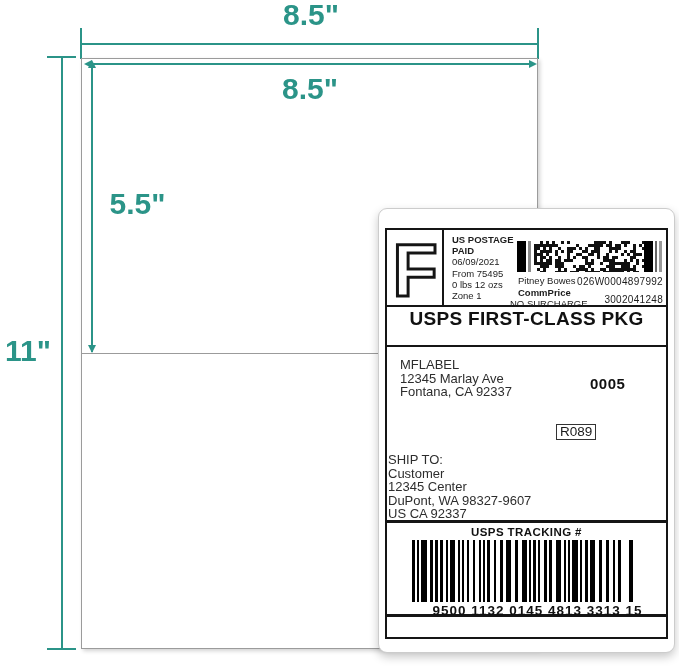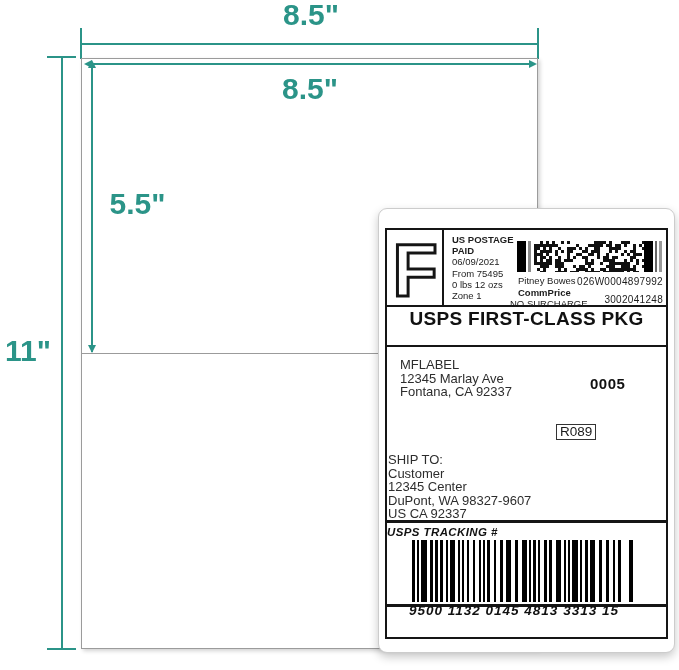--- a/index.html
+++ b/index.html
@@ -36,22 +36,22 @@
 
   .banner { height:40px; border-bottom:2px solid #151515; flex:none; text-align:center;
             font-size:19px; font-weight:bold; line-height:23px; letter-spacing:.3px; color:#111; }
 
   .address { height:173px; flex:none; position:relative; font-size:13px; line-height:13.6px; color:#2d2d2d; }
   .sender { position:absolute; left:13px; top:11px; }
   .batch  { position:absolute; left:203px; top:30px; font-size:15px; font-weight:bold; color:#111; letter-spacing:.5px; }
   .shipto { position:absolute; left:1px; top:78px;margin-top:28px; }
   .route  { position:absolute; left:169px; top:77px; border:1.5px solid #333; padding:0 3px; font-size:13.5px; color:#1a1a1a; }
 
-  .tracking { height:87px; flex:none; border-top:3px solid #151515; border-bottom:3px solid #151515;
-              position:relative; text-align:left;font-style:italic; }
+  .tracking { height:97px; flex:none; border-top:3px solid #151515; border-bottom:3px solid #151515;
+              position:relative; text-align:center; }
   .trk-head { position:absolute; top:3px; width:100%; font-size:11.5px; font-weight:bold; letter-spacing:.4px; color:#111; }
   .trk-num  { position:absolute; top:80px; width:100%; font-size:13.5px; font-weight:bold; letter-spacing:1px; color:#111;padding-left:22px; }
   .footer { flex:1; }
 
   svg { display:block; }
   .bc2d { position:absolute; left:73px; top:11px; }
   .bc1d { position:absolute; left:25px; top:17px; }
 </style>
 </head>
 <body>

